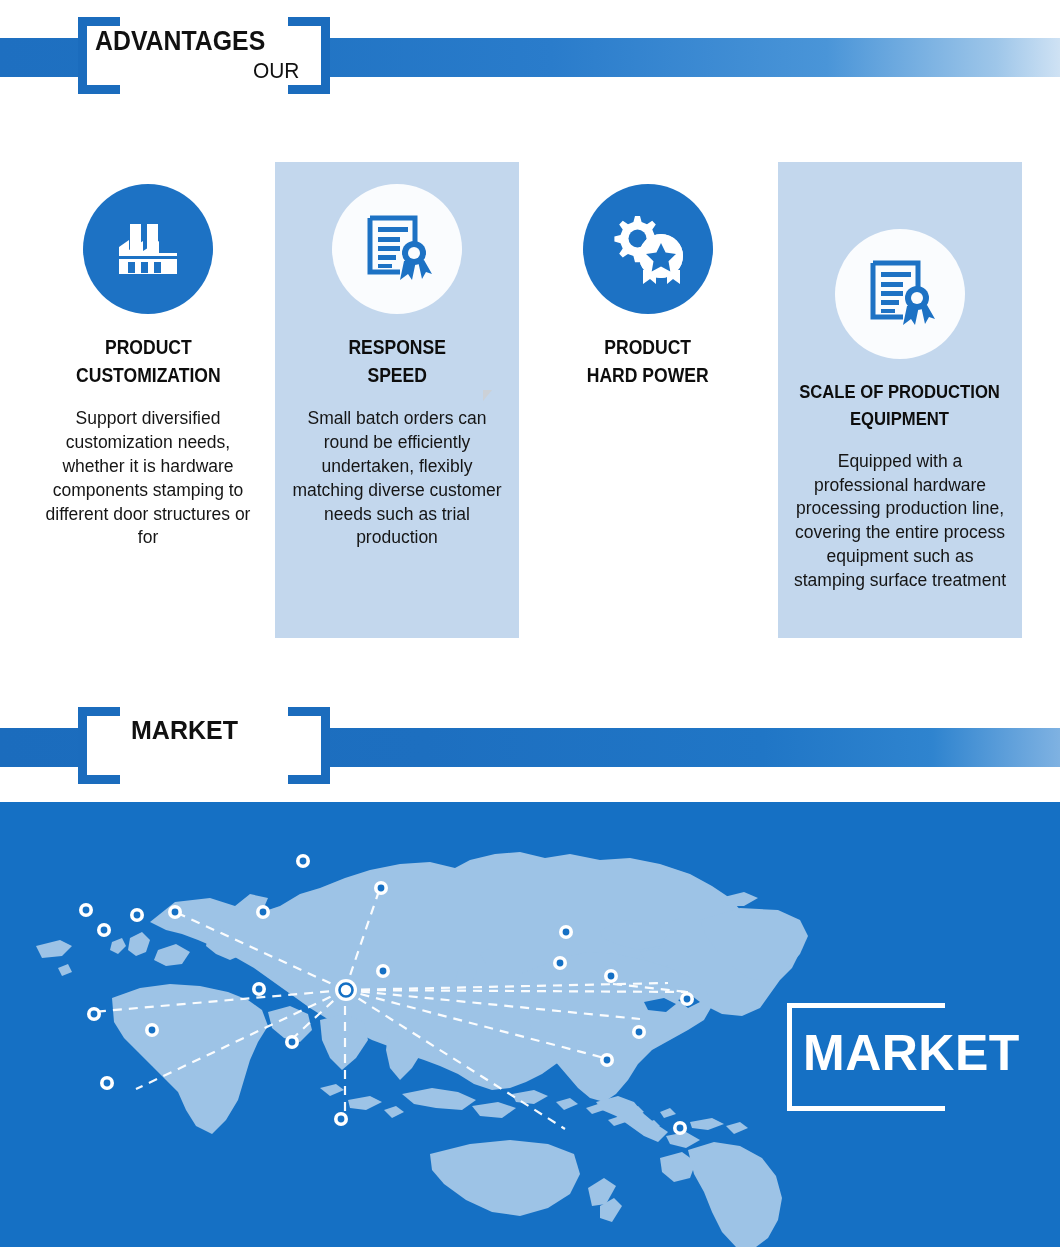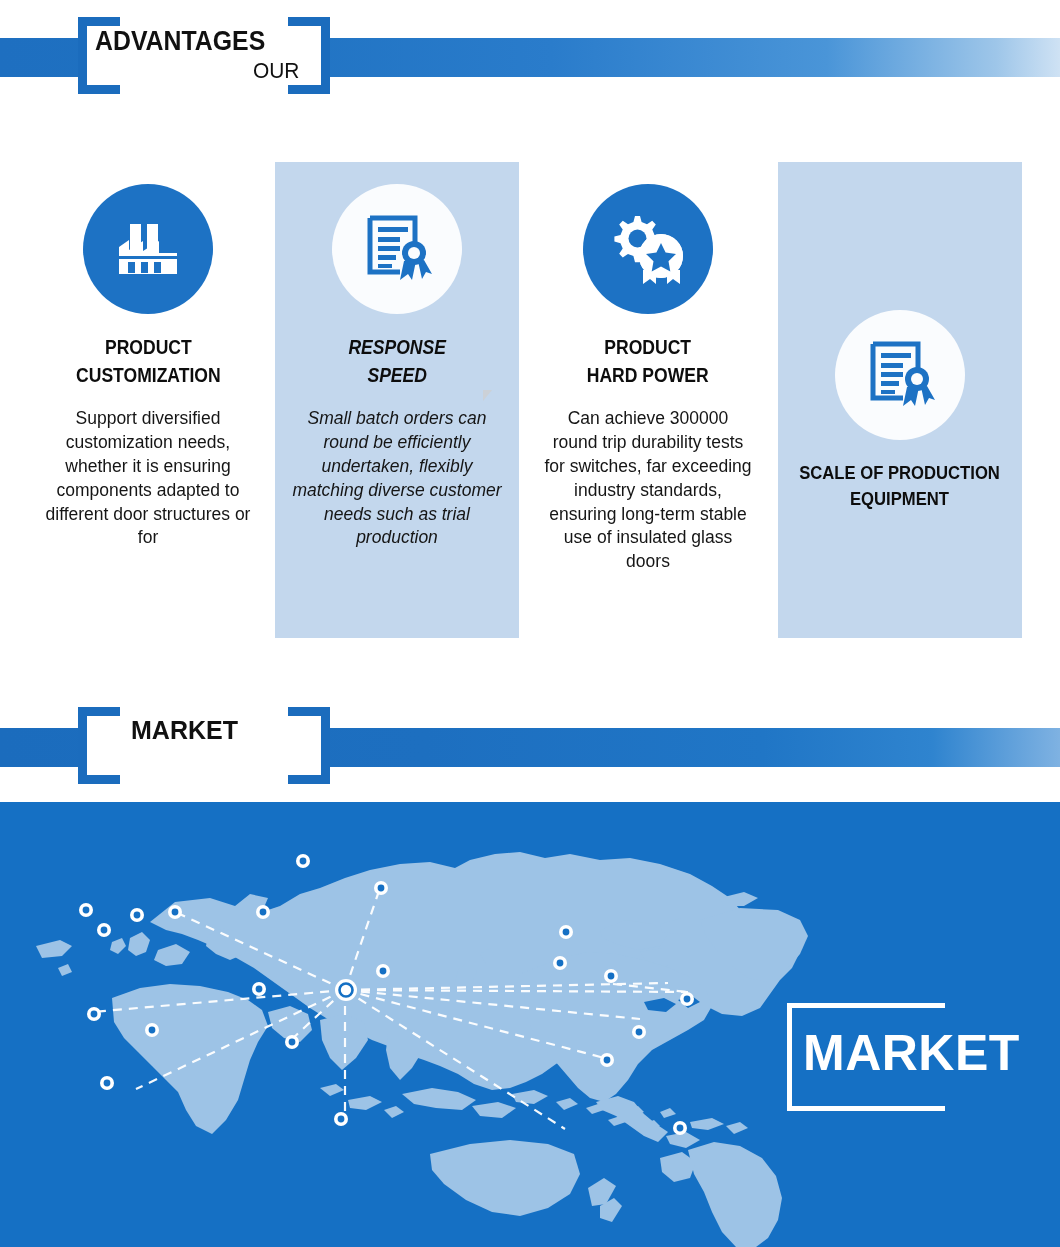--- a/index.html
+++ b/index.html
@@ -51,21 +51,21 @@
   }
 
   
   .cards { position: absolute; left: 0; top: 110px; width: 1060px; height: 560px; }
   .card {
     position: absolute; top: 52px; width: 244px; height: 476px;
     display: flex; flex-direction: column; align-items: center;
   }
   .card.shaded { background: #c3d7ed; }
   .card.c1 { left: 26px; }
-  .card.c2 { left: 275px; font-style: italic; }
+  .card.c2 { left: 275px; }
   .card.c3 { left: 526px; }
   .card.c4 { left: 778px; justify-content: center; }
 
   .icon-circle {
     width: 130px; height: 130px; border-radius: 50%;
     margin-top: 22px; display: flex; align-items: center; justify-content: center;
     flex: none;
   }
   .icon-circle.blue { background: #1d72c4; }
   .icon-circle.white { background: #fafcfe; }
@@ -162,21 +162,21 @@
           </g>
           <g fill="#1d72c4">
             <rect x="19" y="52" width="7" height="11"></rect>
             <rect x="32" y="52" width="7" height="11"></rect>
             <rect x="45" y="52" width="7" height="11"></rect>
           </g>
         </svg>
       </div>
       <div class="card-title">PRODUCT
 CUSTOMIZATION</div>
-      <div class="card-body">Support diversified customization needs, whether it is ensuring components adapted to different door structures or for</div>
+      <div class="card-body">Support diversified customization needs, whether it is hardware components stamping to different door structures or for</div>
     </div>
 
     <div class="card c2 shaded">
       <div class="icon-circle white">
         <svg width="82" height="82" viewBox="0 0 82 82" aria-hidden="true">
           <g fill="none" stroke="#1d72c4" stroke-width="5">
             <path d="M14 10 H59 V44"></path>
             <path d="M14 10 V64 H44"></path>
           </g>
           <g fill="#1d72c4">
@@ -210,21 +210,20 @@
           <circle cx="30.5" cy="30.5" r="9" fill="#1d72c4"></circle>
           <circle cx="54" cy="48" r="22" fill="#ffffff"></circle>
           <path d="M36 62 l0 14 7-5 6 5 0-14 Z" fill="#ffffff"></path>
           <path d="M60 62 l0 14 6-5 7 5 0-14 Z" fill="#ffffff"></path>
           <circle cx="54" cy="48" r="22" fill="#ffffff"></circle>
           <path d="M54 35 l4.6 9.4 10.4 1.5 -7.5 7.3 1.8 10.3 -9.3-4.9 -9.3 4.9 1.8-10.3 -7.5-7.3 10.4-1.5 Z" fill="#1d72c4"></path>
         </svg>
       </div>
       <div class="card-title">PRODUCT
 HARD POWER</div>
-      <div class="card-body">Can achieve 300000 round trip durability tests for switches, far exceeding industry standards, ensuring long-term stable use of insulated glass doors</div>
     </div>
 
     <div class="card c4 shaded">
       <div class="icon-circle white">
         <svg width="82" height="82" viewBox="0 0 82 82" aria-hidden="true">
           <g fill="none" stroke="#1d72c4" stroke-width="5">
             <path d="M14 10 H59 V44"></path>
             <path d="M14 10 V64 H44"></path>
           </g>
           <g fill="#1d72c4">
@@ -237,20 +236,21 @@
           <g fill="#1d72c4">
             <path d="M48 53 L44 72 L52 66 L56 72 L60 53 Z"></path>
             <path d="M62 53 L66 71 L70 64 L76 66 L68 52 Z"></path>
           </g>
           <circle cx="58" cy="45" r="12" fill="#1d72c4"></circle>
           <circle cx="58" cy="45" r="6" fill="#fafcfe"></circle>
         </svg>
       </div>
       <div class="card-title small">SCALE OF PRODUCTION
 EQUIPMENT</div>
+      <div class="card-body wide">Equipped with a professional hardware processing production line, covering the entire process equipment such as stamping surface treatment</div>
     </div>
   </div>
 
   <div class="banner2">
     <div class="banner-bar solid"></div>
     <div class="banner-plate" style="left:78px; width:252px;"></div>
     <div class="bracket left" style="left:78px;">
       <i class="v"></i>
         <i class="t"></i>
         <i class="b"></i>

